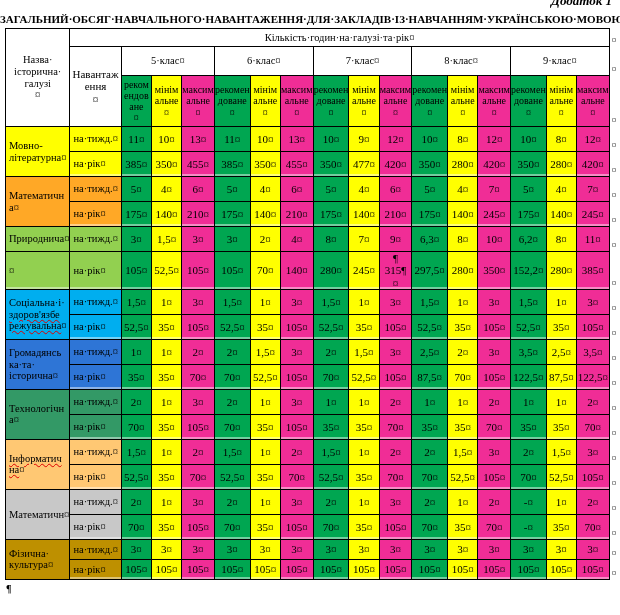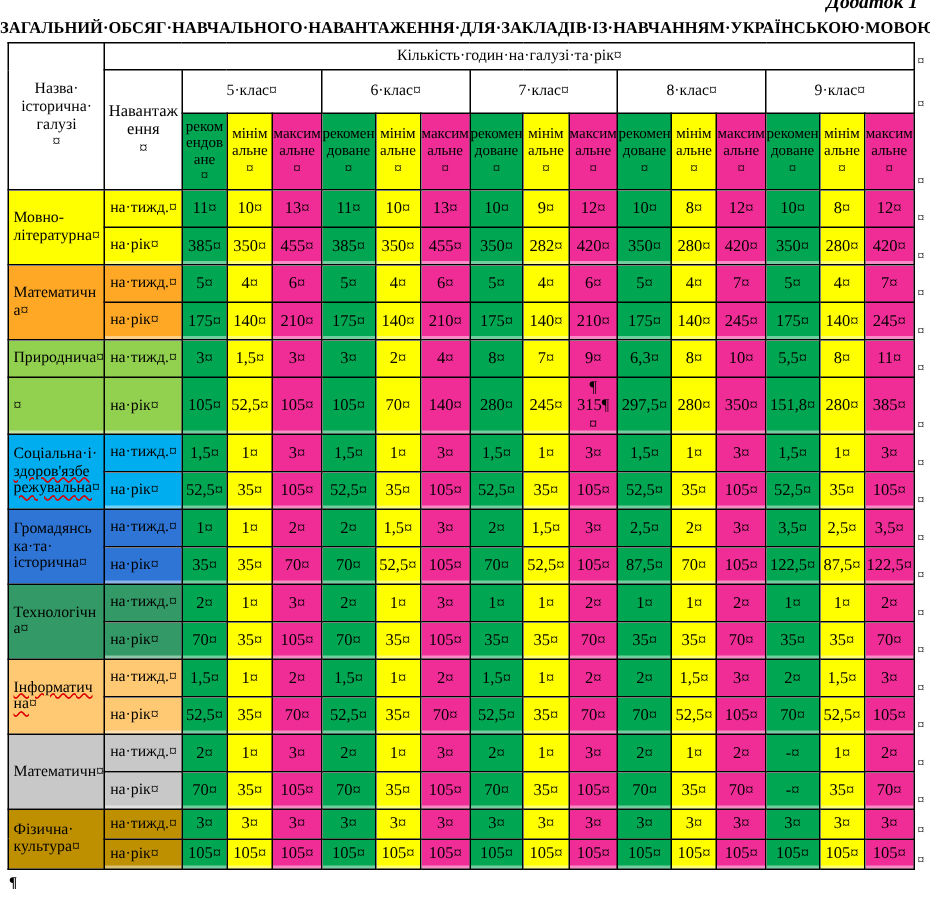--- a/index.html
+++ b/index.html
@@ -145,21 +145,21 @@
         </tr>
         <tr class="yrow">
           <td class="rowhead" style="background: rgb(255, 255, 0);">на·рік¤</td>
           <td class="val" style="background: rgb(0, 166, 81);">385¤</td>
           <td class="val" style="background: rgb(255, 255, 0);">350¤</td>
           <td class="val" style="background: rgb(240, 45, 150);">455¤</td>
           <td class="val" style="background: rgb(0, 166, 81);">385¤</td>
           <td class="val" style="background: rgb(255, 255, 0);">350¤</td>
           <td class="val" style="background: rgb(240, 45, 150);">455¤</td>
           <td class="val" style="background: rgb(0, 166, 81);">350¤</td>
-          <td class="val" style="background: rgb(255, 255, 0);">282¤</td>
+          <td class="val" style="background: rgb(255, 255, 0);">477¤</td>
           <td class="val" style="background: rgb(240, 45, 150);">420¤</td>
           <td class="val" style="background: rgb(0, 166, 81);">350¤</td>
           <td class="val" style="background: rgb(255, 255, 0);">280¤</td>
           <td class="val" style="background: rgb(240, 45, 150);">420¤</td>
           <td class="val" style="background: rgb(0, 166, 81);">350¤</td>
           <td class="val" style="background: rgb(255, 255, 0);">280¤</td>
           <td class="val" style="background: rgb(240, 45, 150);">420¤</td>
           <td class="eor">¤</td>
         </tr>
         <tr>
@@ -210,21 +210,21 @@
           <td class="val" style="background: rgb(240, 45, 150);">3¤</td>
           <td class="val" style="background: rgb(0, 166, 81);">3¤</td>
           <td class="val" style="background: rgb(255, 255, 0);">2¤</td>
           <td class="val" style="background: rgb(240, 45, 150);">4¤</td>
           <td class="val" style="background: rgb(0, 166, 81);">8¤</td>
           <td class="val" style="background: rgb(255, 255, 0);">7¤</td>
           <td class="val" style="background: rgb(240, 45, 150);">9¤</td>
           <td class="val" style="background: rgb(0, 166, 81);">6,3¤</td>
           <td class="val" style="background: rgb(255, 255, 0);">8¤</td>
           <td class="val" style="background: rgb(240, 45, 150);">10¤</td>
-          <td class="val" style="background: rgb(0, 166, 81);">5,5¤</td>
+          <td class="val" style="background: rgb(0, 166, 81);">6,2¤</td>
           <td class="val" style="background: rgb(255, 255, 0);">8¤</td>
           <td class="val" style="background: rgb(240, 45, 150);">11¤</td>
           <td class="eor">¤</td>
         </tr>
         <tr class="yrow">
           <td class="glabel" style="background: rgb(146, 208, 80);">¤</td>
           <td class="rowhead" style="background: rgb(146, 208, 80);">на·рік¤</td>
           <td class="val" style="background: rgb(0, 166, 81);">105¤</td>
           <td class="val" style="background: rgb(255, 255, 0);">52,5¤</td>
           <td class="val" style="background: rgb(240, 45, 150);">105¤</td>
@@ -232,21 +232,21 @@
           <td class="val" style="background: rgb(255, 255, 0);">70¤</td>
           <td class="val" style="background: rgb(240, 45, 150);">140¤</td>
           <td class="val" style="background: rgb(0, 166, 81);">280¤</td>
           <td class="val" style="background: rgb(255, 255, 0);">245¤</td>
           <td class="val" style="background: rgb(240, 45, 150);">¶
 315¶
 ¤</td>
           <td class="val" style="background: rgb(0, 166, 81);">297,5¤</td>
           <td class="val" style="background: rgb(255, 255, 0);">280¤</td>
           <td class="val" style="background: rgb(240, 45, 150);">350¤</td>
-          <td class="val" style="background: rgb(0, 166, 81);">151,8¤</td>
+          <td class="val" style="background: rgb(0, 166, 81);">152,2¤</td>
           <td class="val" style="background: rgb(255, 255, 0);">280¤</td>
           <td class="val" style="background: rgb(240, 45, 150);">385¤</td>
           <td class="eor">¤</td>
         </tr>
         <tr>
           <td class="glabel" rowspan="2" style="background: rgb(0, 174, 239);"><span>Соціальна·і·
 </span><span class="wavy">здоров'язбе
 режувальна</span>¤</td>
           <td class="rowhead" style="background: rgb(0, 174, 239);">на·тижд.¤</td>
           <td class="val" style="background: rgb(0, 166, 81);">1,5¤</td>

